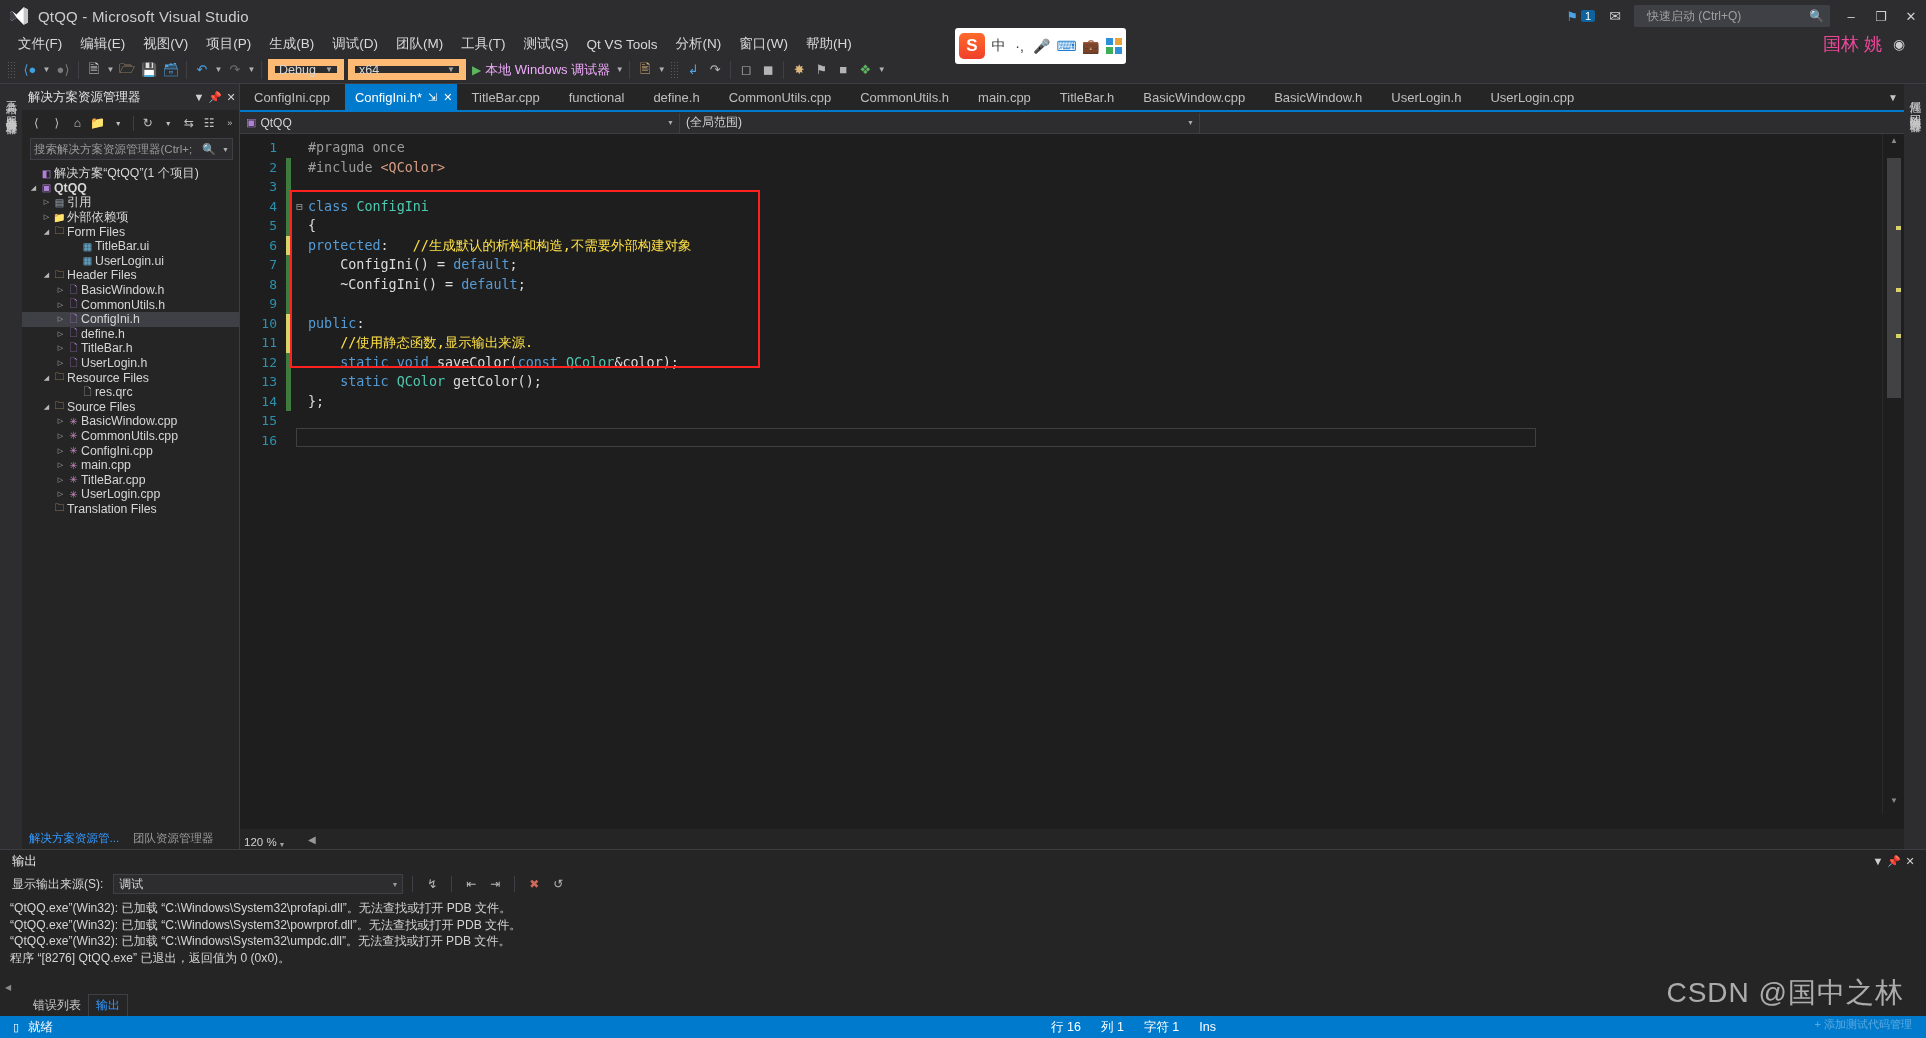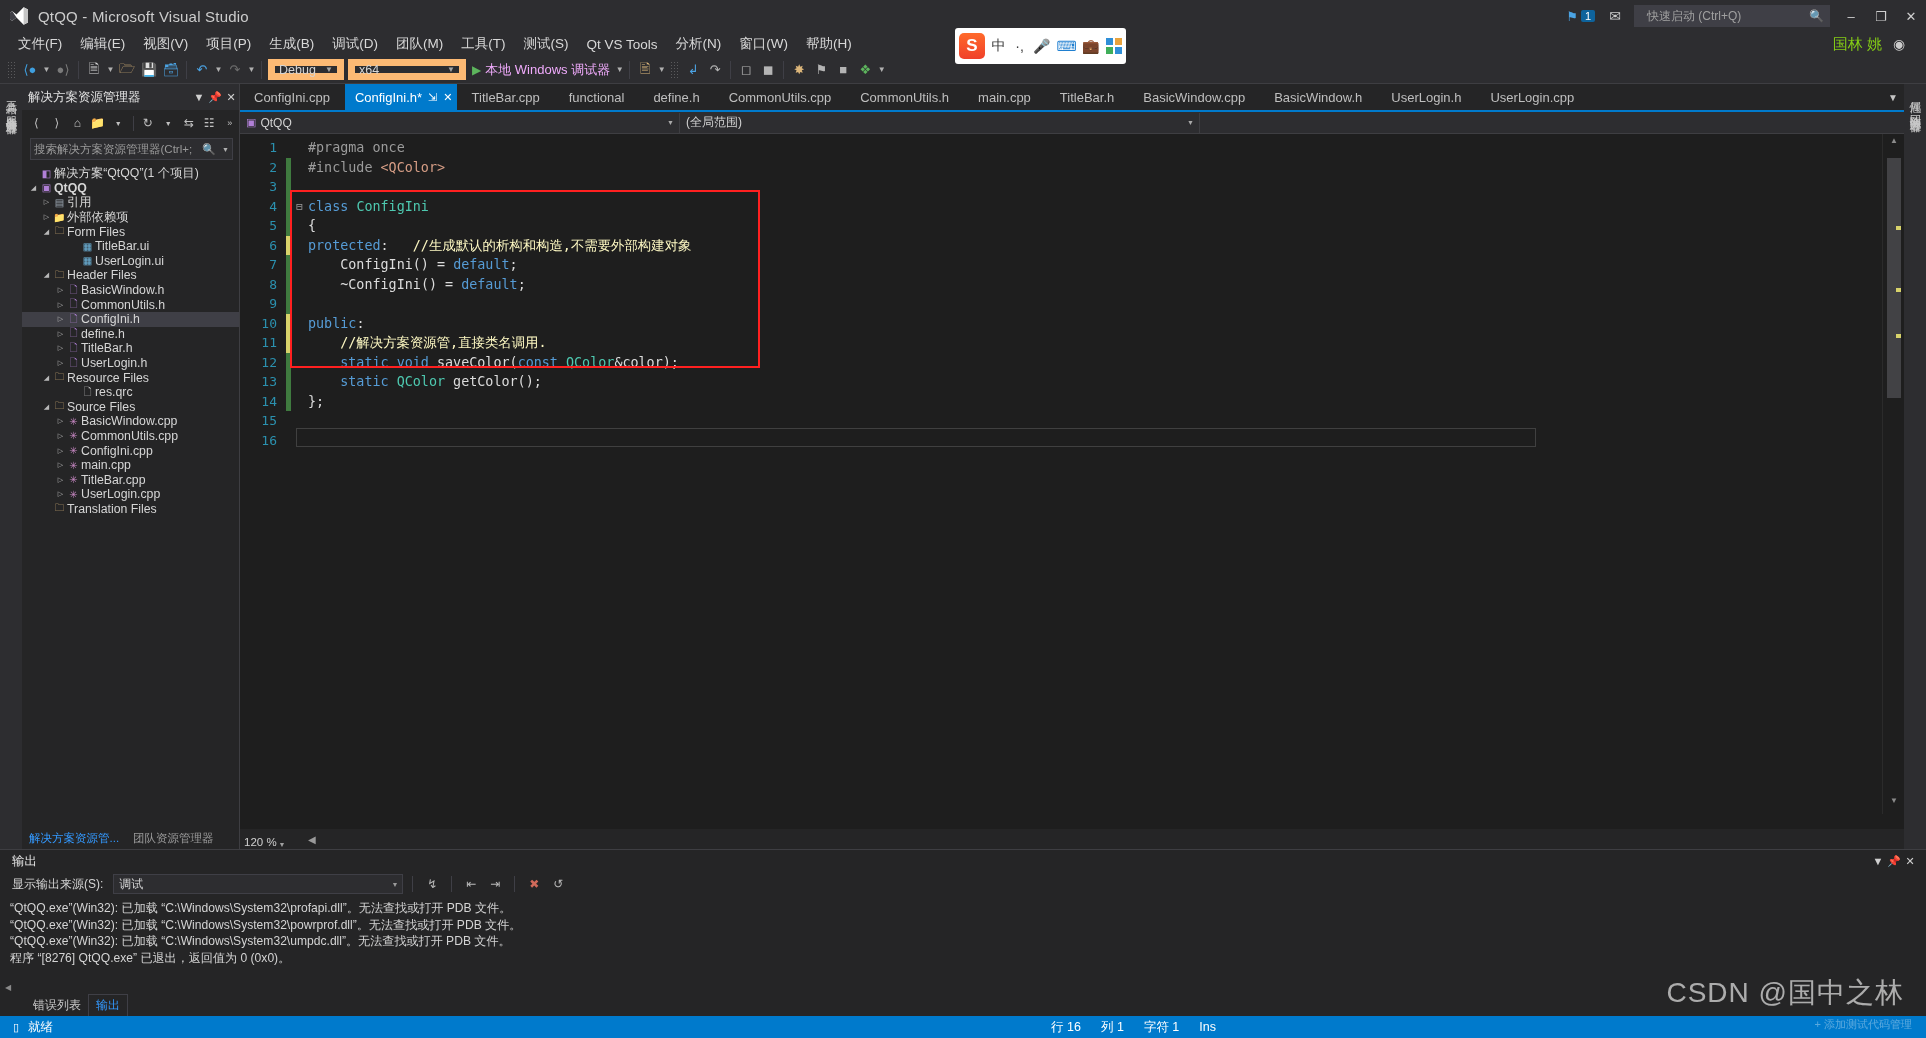--- a/index.html
+++ b/index.html
@@ -46,21 +46,21 @@
   .quick-launch {
     width: 196px; height: 22px; background: #3f3f46;
     border: 1px solid #3f3f46; display: flex; align-items: center;
     padding: 0 12px; margin: 0 4px; position: relative;
   }
   .quick-launch span { color: #a0a0a0; font-size: 12px; }
   .quick-launch .ql-mag { position:absolute; right:5px; color:#c5c5c5; font-size:12px;}
   .win-btns { display: flex; }
   .win-btn { width: 30px; height: 32px; display: flex; align-items: center; justify-content: center; color: #cfcfcf; font-size: 13px; }
   .win-btn.close { margin-right: 0px; }
-  .user-name { color:#84cc16; font-size:15px; margin: 0 6px 0 10px;}
+  .user-name { color:#ec4899; font-size:18px; margin: 0 6px 0 10px;}
   .user-ico { width:22px;height:22px;display:flex;align-items:center;justify-content:center;color:#cccccc;font-size:14px;margin-right:8px;}
 
   
   .menubar {
     height: 24px; flex: 0 0 24px;
     display: flex; align-items: center;
     background: #2d2d30; padding-left: 9px;
   }
   .menu-item {
     color: #d8d8d8; font-size: 13.5px;
@@ -221,21 +221,21 @@
   .cl .chg { width: 5px; flex:0 0 5px; height: 19.5px; }
   .chg.green { background: #3f7a3f; }
   .chg.yellow { background: #d8d36b; }
   .cl .fold { width: 17px; flex:0 0 17px; color: #9a9a9a; font-size: 11px; text-align:center; }
   .cl .txt { white-space: pre; color: #d4d4d4; }
 
   .k-pp    { color: #9b9b9b; }   
   .k-str   { color: #d69d85; }   
   .k-key   { color: #569cd6; }   
   .k-type  { color: #4ec9b0; }   
-  .k-cmt   { color: #fef9c3; }   
+  .k-cmt   { color: #fde047; }   
   .k-plain { color: #dcdcdc; }
 
   .redbox {
     position: absolute; border: 2px solid #ff2020;
     pointer-events: none;
   }
   .cursor-line {
     position: absolute; border: 1px solid #404040; height: 19px;
   }
 
@@ -708,21 +708,21 @@
               <div class="cl">
                 <span class="num">10</span>
                 <span class="chg yellow"></span>
                 <span class="fold"></span>
                 <span class="txt"><span class="k-key">public</span><span class="k-plain">:</span></span>
               </div>
               <div class="cl">
                 <span class="num">11</span>
                 <span class="chg yellow"></span>
                 <span class="fold"></span>
-                <span class="txt"><span class="k-cmt">    //解决方案资源管,直接类名调用.</span></span>
+                <span class="txt"><span class="k-cmt">    //使用静态函数,显示输出来源.</span></span>
               </div>
               <div class="cl">
                 <span class="num">12</span>
                 <span class="chg green"></span>
                 <span class="fold"></span>
                 <span class="txt"><span class="k-plain">    </span><span class="k-key">static void </span><span class="k-plain">saveColor</span><span class="k-plain">(</span><span class="k-key">const </span><span class="k-type">QColor</span><span class="k-plain">&amp;color);</span></span>
               </div>
               <div class="cl">
                 <span class="num">13</span>
                 <span class="chg green"></span>

